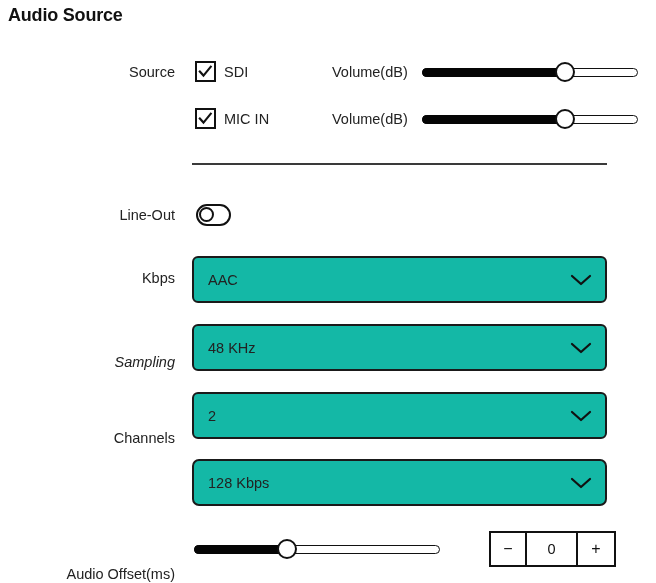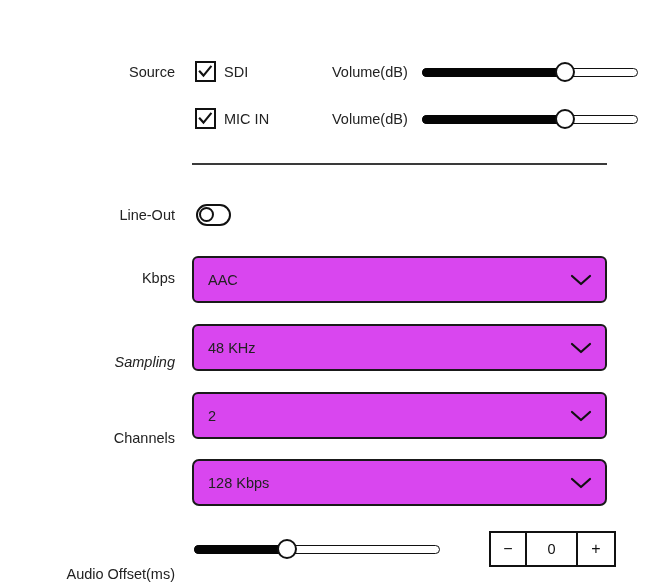--- a/index.html
+++ b/index.html
@@ -125,21 +125,21 @@
   }
 
   
   .dropdown {
     position: absolute;
     left: 192px;
     width: 415px;
     height: 47px;
     border: 2px solid #1a1a1a;
     border-radius: 6px;
-    background: #d946ef;
+    background: #14b8a6;
   }
   .dropdown .value {
     position: absolute;
     left: 14px;
     top: 50%;
     transform: translateY(-50%);
     font-size: 14.5px;
     color: #222222;
     white-space: nowrap;
   }
@@ -172,20 +172,21 @@
   }
   .stepper .seg.minus { width: 36px; border-right: 2px solid #111111; }
   .stepper .seg.val   { width: 51px; border-right: 2px solid #111111; font-size: 14.5px; }
   .stepper .seg.plus  { width: 36px; }
 </style>
 </head>
 <body>
 
 <div id="page">
 
+  <div class="panel-title">Audio Source</div>
 
   <div class="row-label" style="top:64px;">Source</div>
 
   <div class="checkbox" style="left:195px; top:61px;">
     <span>
       <svg viewBox="0 0 21 21" aria-hidden="true">
         <polyline points="3.5,10.5 8,15.5 17,4.5" fill="none" stroke="#111111" stroke-width="2.6" stroke-linecap="square" stroke-linejoin="miter"></polyline>
       </svg>
     </span>
   </div>

